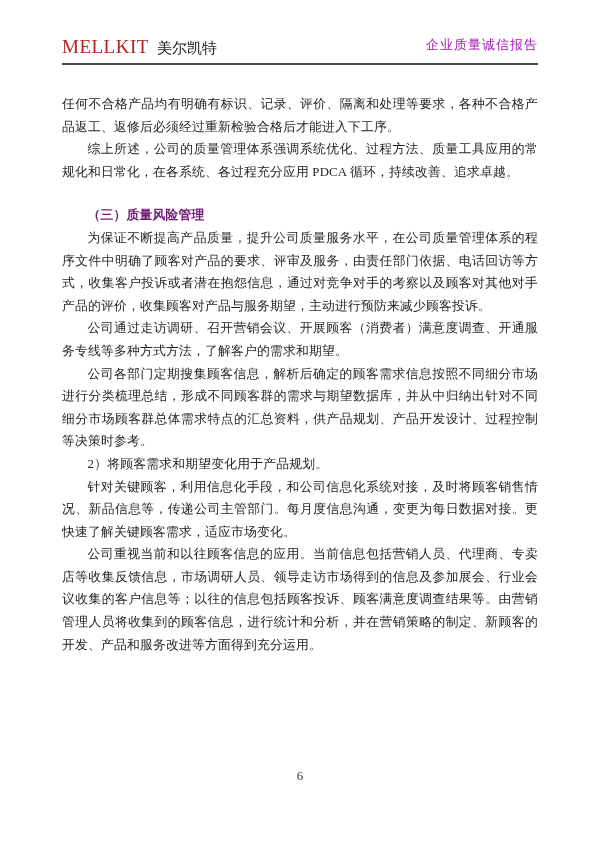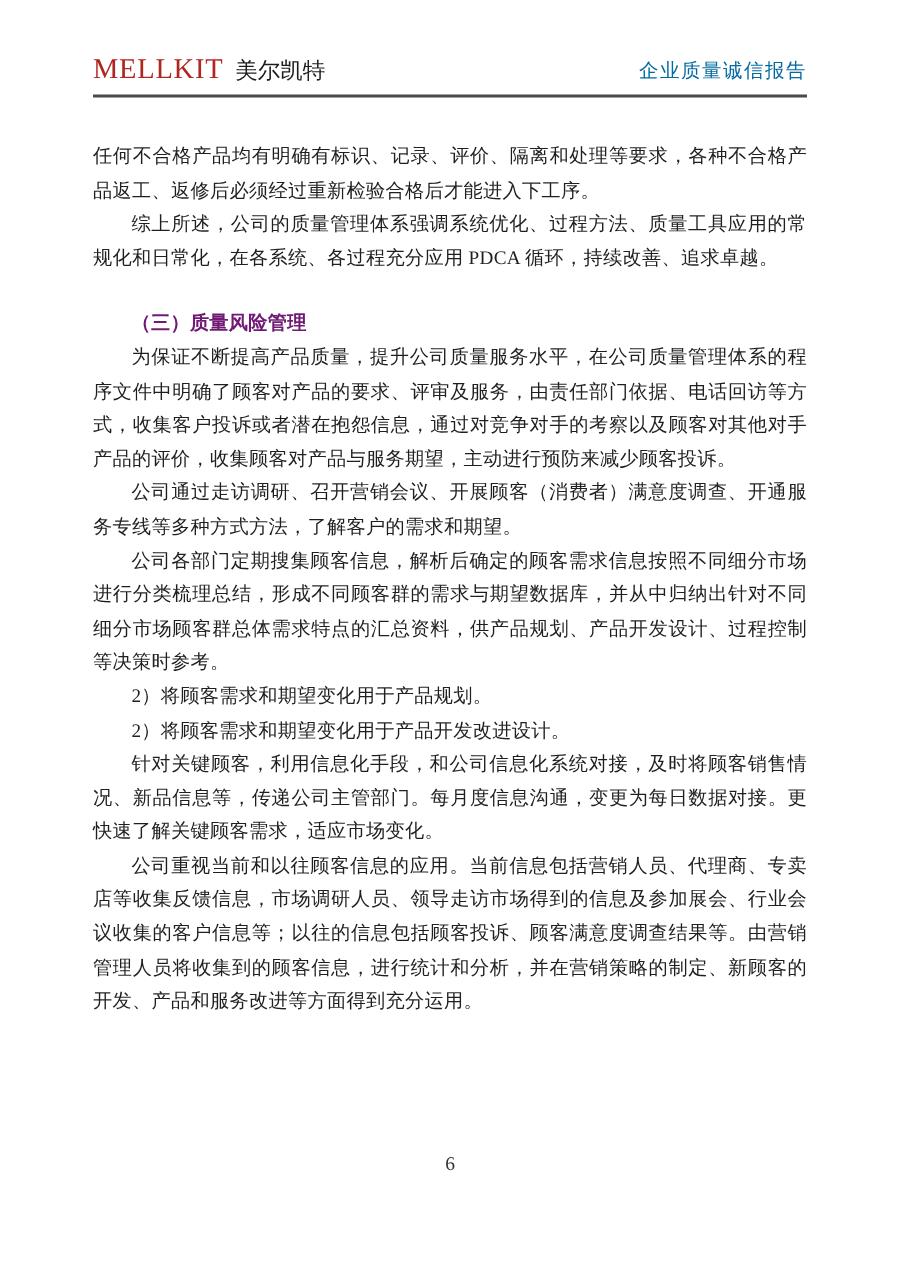--- a/index.html
+++ b/index.html
@@ -10,38 +10,38 @@
     background: #ffffff;
     box-sizing: border-box;
     padding: 36px 62px 0 62px;
     font-family: "Liberation Serif", "DejaVu Serif", serif;
     color: #1f1f1f;
     overflow: hidden;
   }
   .header {
     display: flex;
     justify-content: space-between;
-    align-items: center;
+    align-items: flex-start;
     border-bottom: 2px solid #4a4a4a;
     padding-bottom: 5px;
   }
   .brand { white-space: nowrap; }
   .brand-en {
     color: #b02621;
     font-size: 19px;
     letter-spacing: 0.5px;
   }
   .brand-cn {
     color: #1c1c1c;
     font-size: 15px;
     margin-left: 4px;
   }
   .doc-title {
     font-size: 13px;
-    color: #0369a1;
+    color: #a21caf;
     letter-spacing: 1px;
     white-space: nowrap;
   }
   .content {
     margin-top: 28px;
     font-size: 12.8px;
     line-height: 22.6px;
     text-align: justify;
     letter-spacing: 0.2px;
   }
@@ -79,21 +79,20 @@
   </div>
 
   <div class="content">
     <p>任何不合格产品均有明确有标识、记录、评价、隔离和处理等要求，各种不合格产品返工、返修后必须经过重新检验合格后才能进入下工序。</p>
     <p class="indent">综上所述，公司的质量管理体系强调系统优化、过程方法、质量工具应用的常规化和日常化，在各系统、各过程充分应用 PDCA 循环，持续改善、追求卓越。</p>
     <h3>（三）质量风险管理</h3>
     <p class="indent">为保证不断提高产品质量，提升公司质量服务水平，在公司质量管理体系的程序文件中明确了顾客对产品的要求、评审及服务，由责任部门依据、电话回访等方式，收集客户投诉或者潜在抱怨信息，通过对竞争对手的考察以及顾客对其他对手产品的评价，收集顾客对产品与服务期望，主动进行预防来减少顾客投诉。</p>
     <p class="indent">公司通过走访调研、召开营销会议、开展顾客（消费者）满意度调查、开通服务专线等多种方式方法，了解客户的需求和期望。</p>
     <p class="indent">公司各部门定期搜集顾客信息，解析后确定的顾客需求信息按照不同细分市场进行分类梳理总结，形成不同顾客群的需求与期望数据库，并从中归纳出针对不同细分市场顾客群总体需求特点的汇总资料，供产品规划、产品开发设计、过程控制等决策时参考。</p>
     <p class="indent">2）将顾客需求和期望变化用于产品规划。</p>
-    <p class="indent">2）将顾客需求和期望变化用于产品开发改进设计。</p>
     <p class="indent">针对关键顾客，利用信息化手段，和公司信息化系统对接，及时将顾客销售情况、新品信息等，传递公司主管部门。每月度信息沟通，变更为每日数据对接。更快速了解关键顾客需求，适应市场变化。</p>
     <p class="indent">公司重视当前和以往顾客信息的应用。当前信息包括营销人员、代理商、专卖店等收集反馈信息，市场调研人员、领导走访市场得到的信息及参加展会、行业会议收集的客户信息等；以往的信息包括顾客投诉、顾客满意度调查结果等。由营销管理人员将收集到的顾客信息，进行统计和分析，并在营销策略的制定、新顾客的开发、产品和服务改进等方面得到充分运用。</p>
   </div>
 
   <div class="footer">
     <span>6</span>
   </div>
 
 </div>
 

